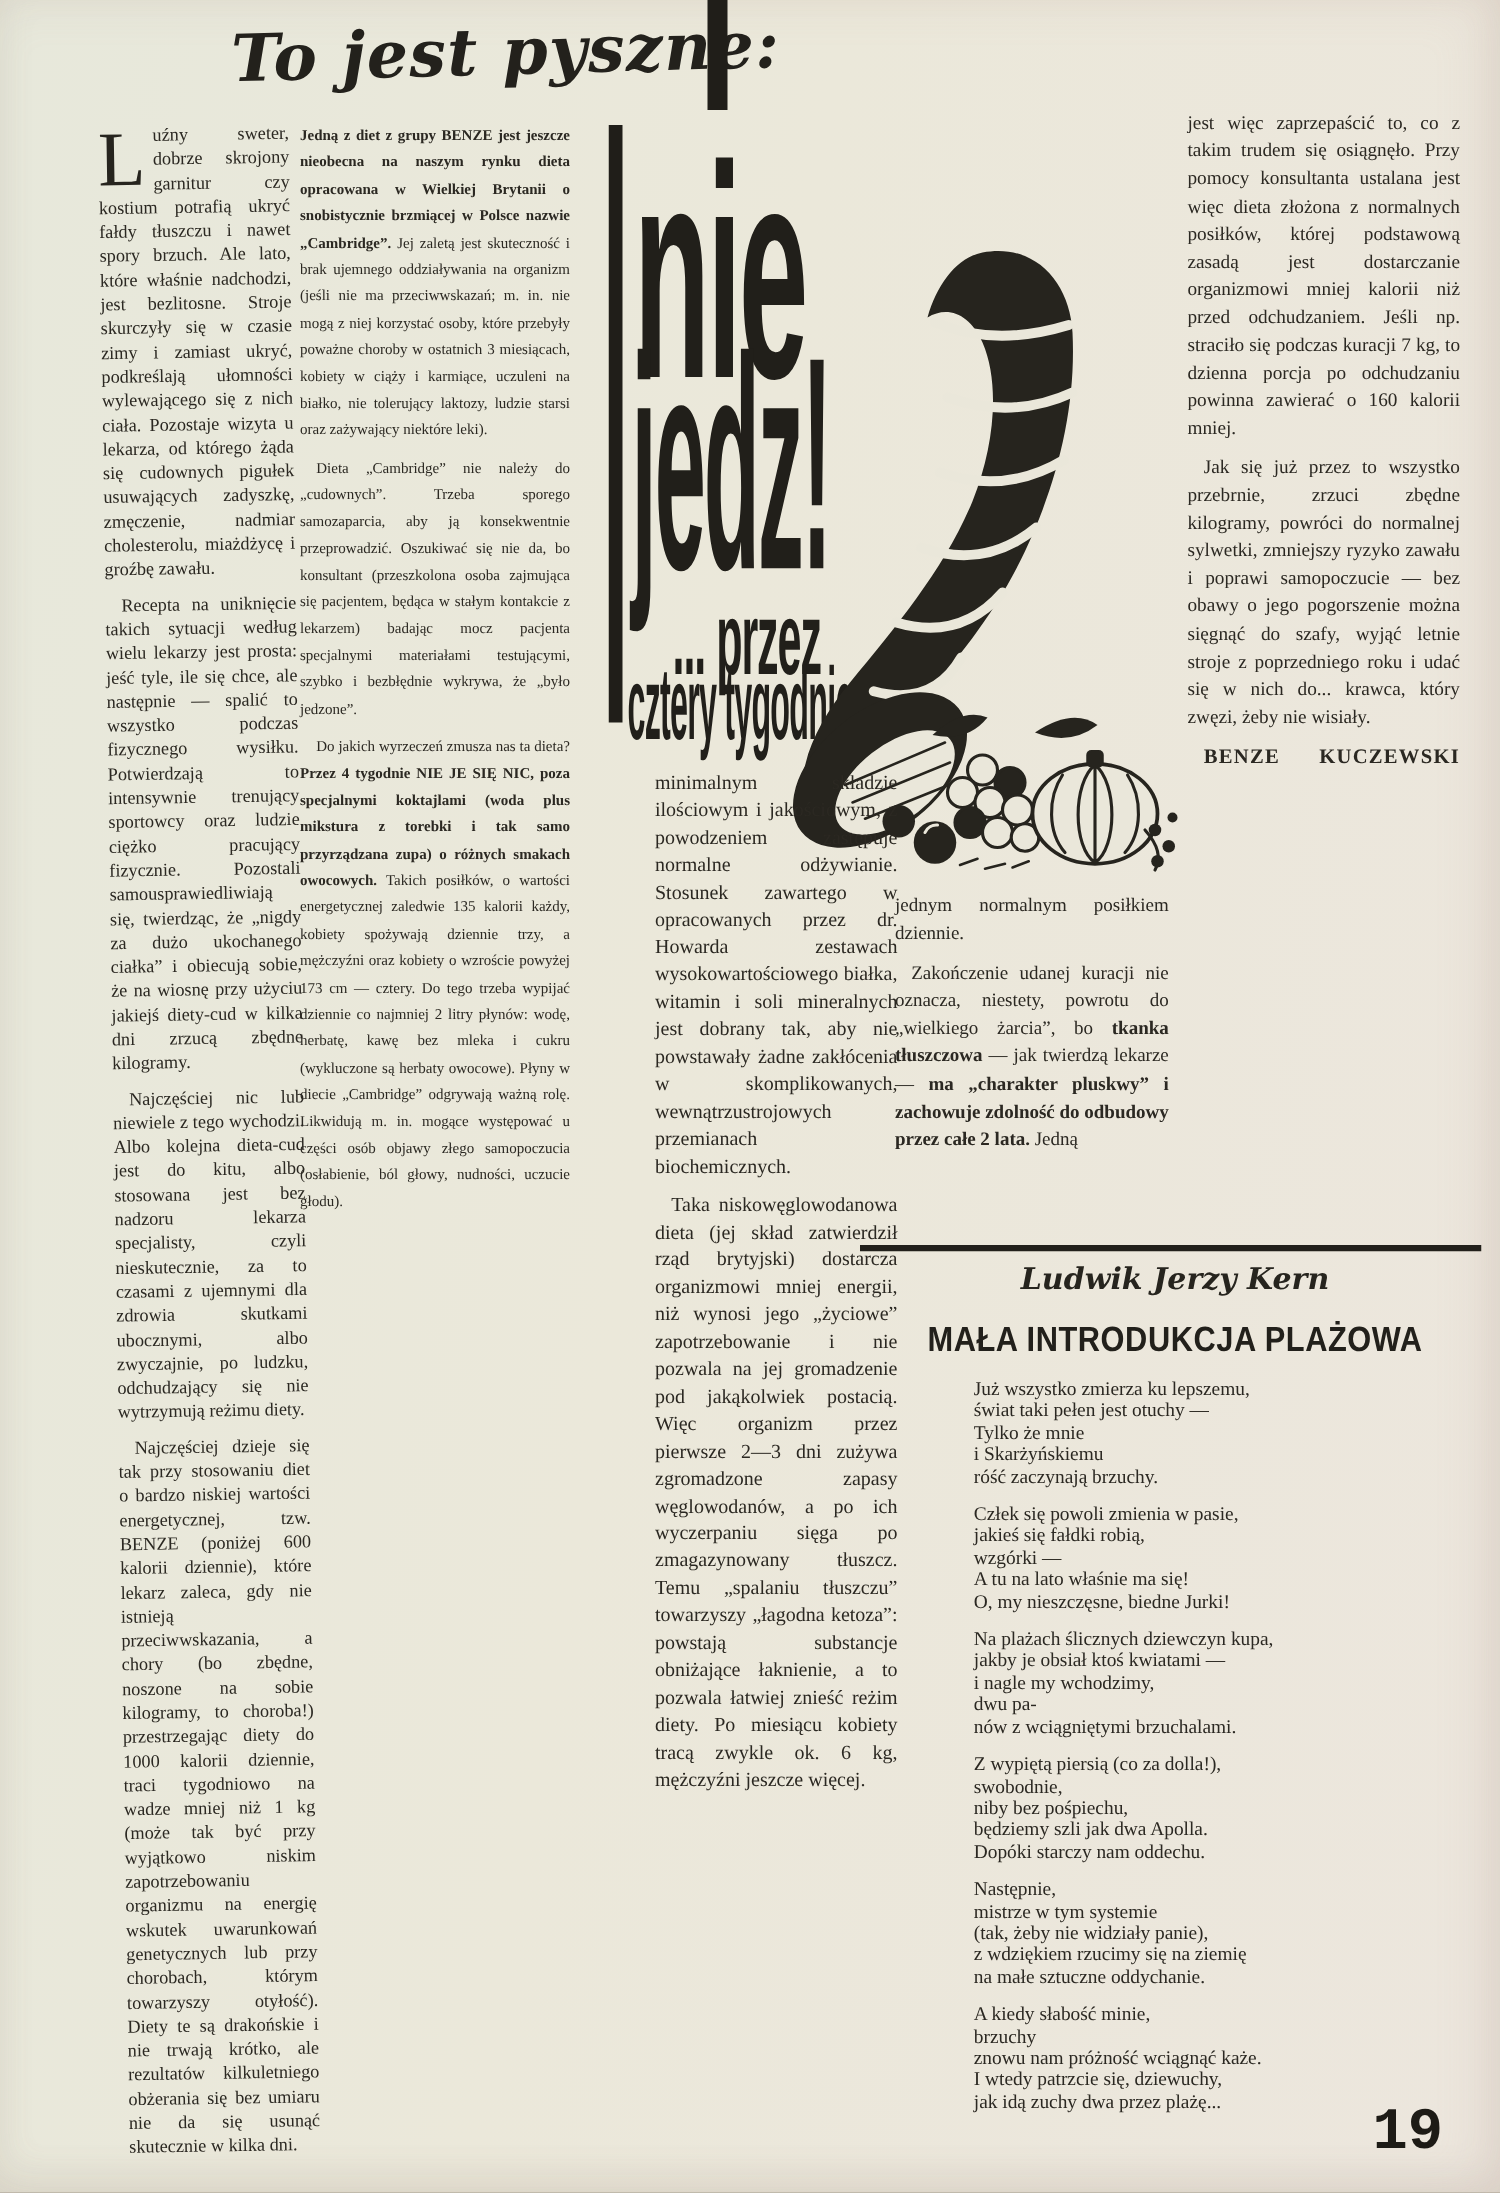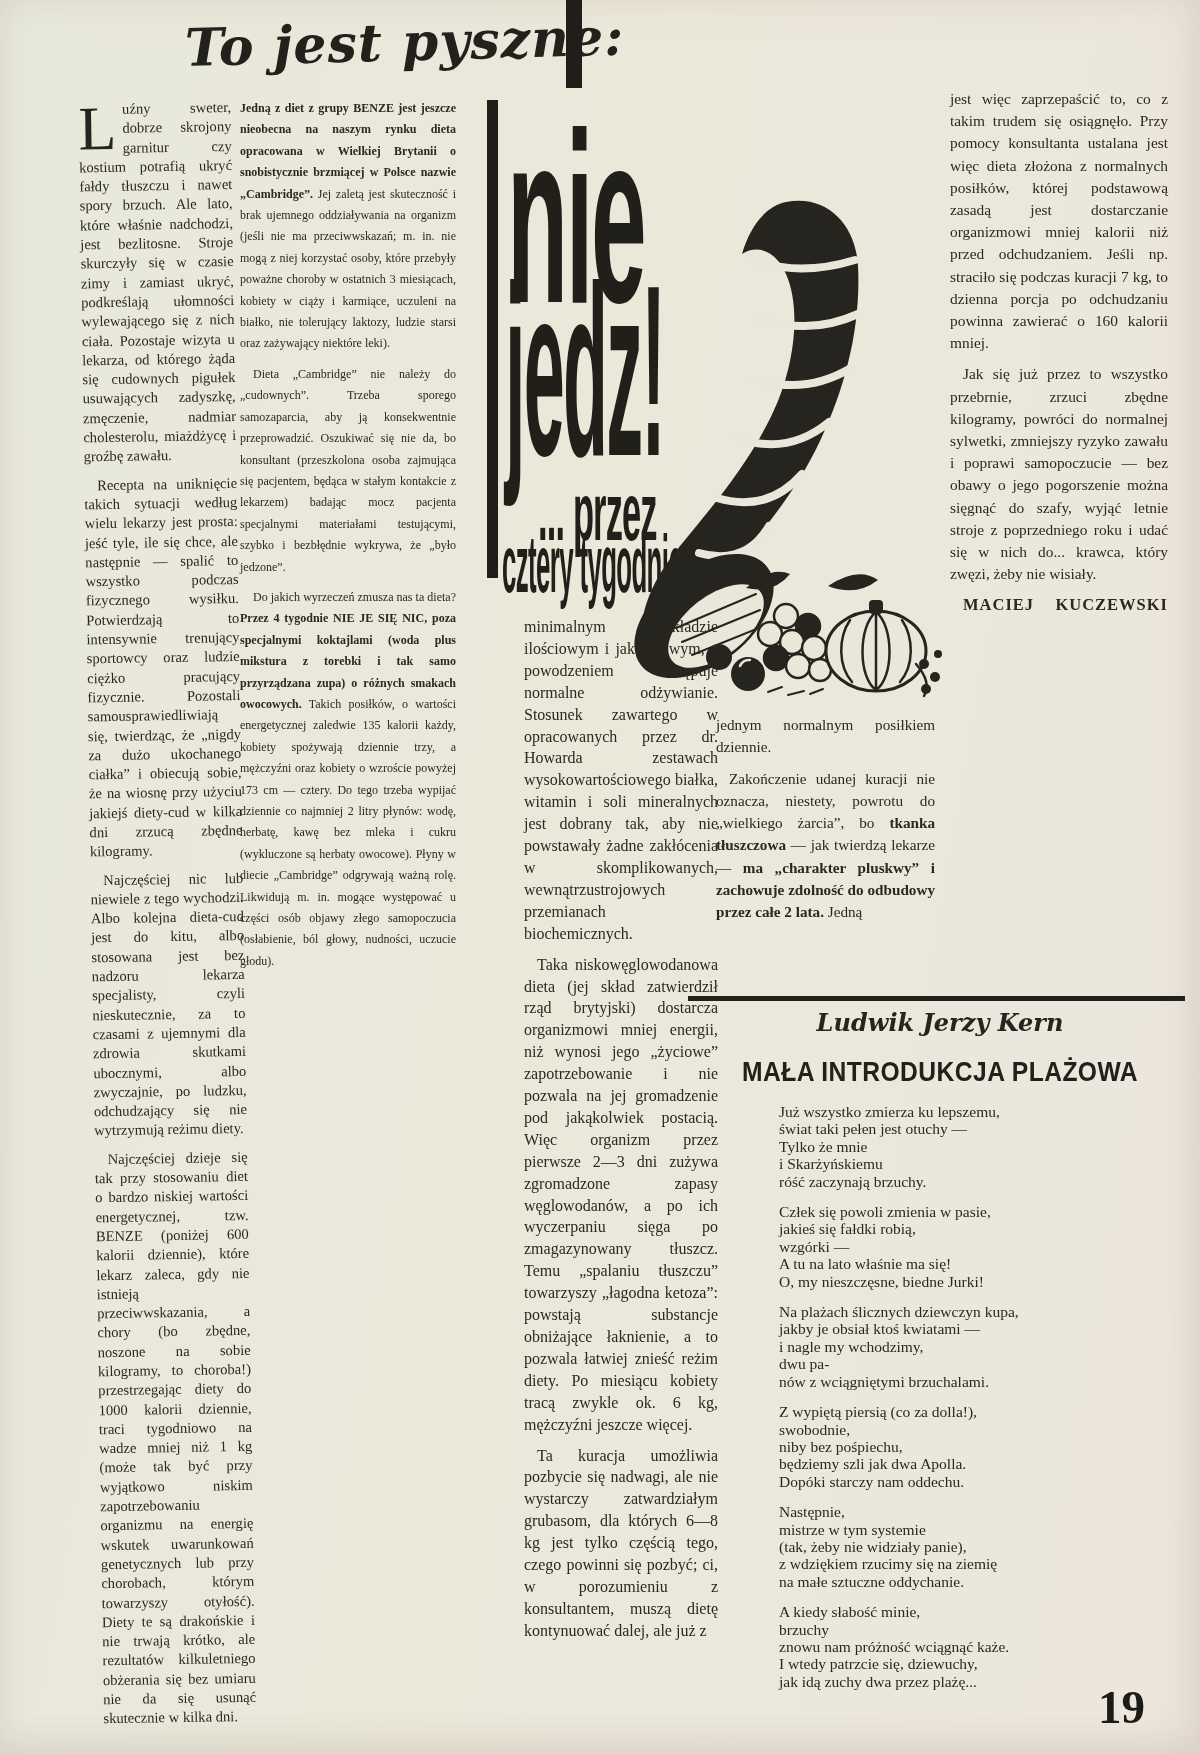--- a/index.html
+++ b/index.html
@@ -49,21 +49,21 @@
                  font-family:"DejaVu Serif", serif; font-style:italic; font-weight:bold;
                  font-size:24px; color:#26241e; white-space:nowrap; }
   .poem-title  { position:absolute; left:700px; top:1056px; width:480px; text-align:center;
                  font-family:"Liberation Sans", sans-serif; font-weight:bold; font-size:28px;
                  color:#22201b; transform:scaleX(0.88); transform-origin:50% 0; white-space:nowrap;
                  letter-spacing:0.5px; }
   .poem-body { position:absolute; left:779px; top:1103px; width:430px;
                font-size:15.5px; line-height:17.4px; color:#2b2822; }
   .stanza { white-space:pre-line; margin:0 0 13px 0; }
   
-  .page-num { position:absolute; left:1098px; top:1680px; font-family:Liberation Serif, serif;
+  .page-num { position:absolute; left:1098px; top:1680px; font-family:Liberation Mono, monospace;
               font-weight:bold; font-size:47px; color:#1d1b16; }
 </style>
 </head>
 <body>
 
 <div class="page">
 
   <div class="page-title">To jest pyszne:</div>
   <div class="top-bar"></div>
 
@@ -119,32 +119,31 @@
       <circle cx="308" cy="493" r="5" fill="#26241e" stroke="none"></circle>
       <circle cx="320" cy="458" r="4" fill="#26241e" stroke="none"></circle>
       <path d="M298,468 q16,18 8,32" stroke-width="2.5"></path>
       <path d="M150,496 l14,-5 M170,499 l16,-4 M192,498 l13,-5" stroke-width="2"></path>
     </g>
   </svg>
 
   <div class="col col3">
     <p class="noind">minimalnym składzie ilościowym i jakościowym, z powodzeniem zastępuje normalne odżywianie. Stosunek zawartego w opracowanych przez dr. Howarda zestawach wysokowartościowego białka, witamin i soli mineralnych jest dobrany tak, aby nie powstawały żadne zakłócenia w skomplikowanych, wewnątrzustrojowych przemianach biochemicznych.</p>
     <p>Taka niskowęglowodanowa dieta (jej skład zatwierdził rząd brytyjski) dostarcza organizmowi mniej energii, niż wynosi jego „życiowe” zapotrzebowanie i nie pozwala na jej gromadzenie pod jakąkolwiek postacią. Więc organizm przez pierwsze 2—3 dni zużywa zgromadzone zapasy węglowodanów, a po ich wyczerpaniu sięga po zmagazynowany tłuszcz. Temu „spalaniu tłuszczu” towarzyszy „łagodna ketoza”: powstają substancje obniżające łaknienie, a to pozwala łatwiej znieść reżim diety. Po miesiącu kobiety tracą zwykle ok. 6 kg, mężczyźni jeszcze więcej.</p>
-    <p>Ta kuracja umożliwia pozbycie się nadwagi, ale nie wystarczy zatwardziałym grubasom, dla których 6—8 kg jest tylko częścią tego, czego powinni się pozbyć; ci, w porozumieniu z konsultantem, muszą dietę kontynuować dalej, ale już z</p>
   </div>
 
   <div class="col col4">
     <p class="noind">jednym normalnym posiłkiem dziennie.</p>
     <p><span>Zakończenie udanej kuracji nie oznacza, niestety, powrotu do „wielkiego żarcia”, bo </span><span class="b">tkanka tłuszczowa</span><span> — jak twierdzą lekarze — </span><span class="b">ma „charakter pluskwy” i zachowuje zdolność do odbudowy przez całe 2 lata.</span><span> Jedną</span></p>
   </div>
 
   <div class="col col5">
     <p class="noind">jest więc zaprzepaścić to, co z takim trudem się osiągnęło. Przy pomocy konsultanta ustalana jest więc dieta złożona z normalnych posiłków, której podstawową zasadą jest dostarczanie organizmowi mniej kalorii niż przed odchudzaniem. Jeśli np. straciło się podczas kuracji 7 kg, to dzienna porcja po odchudzaniu powinna zawierać o 160 kalorii mniej.</p>
     <p>Jak się już przez to wszystko przebrnie, zrzuci zbędne kilogramy, powróci do normalnej sylwetki, zmniejszy ryzyko zawału i poprawi samopoczucie — bez obawy o jego pogorszenie można sięgnąć do szafy, wyjąć letnie stroje z poprzedniego roku i udać się w nich do... krawca, który zwęzi, żeby nie wisiały.</p>
-    <p class="byline">MACIEJ KUCZEWSKI</p>
+    <p class="byline">BENZE KUCZEWSKI</p>
   </div>
 
   <div class="divider"></div>
   <div class="poem-author">Ludwik Jerzy Kern</div>
   <div class="poem-title">MAŁA INTRODUKCJA PLAŻOWA</div>
   <div class="poem-body">
     <p class="stanza">Już wszystko zmierza ku lepszemu,
 świat taki pełen jest otuchy —
 Tylko że mnie
 i Skarżyńskiemu

